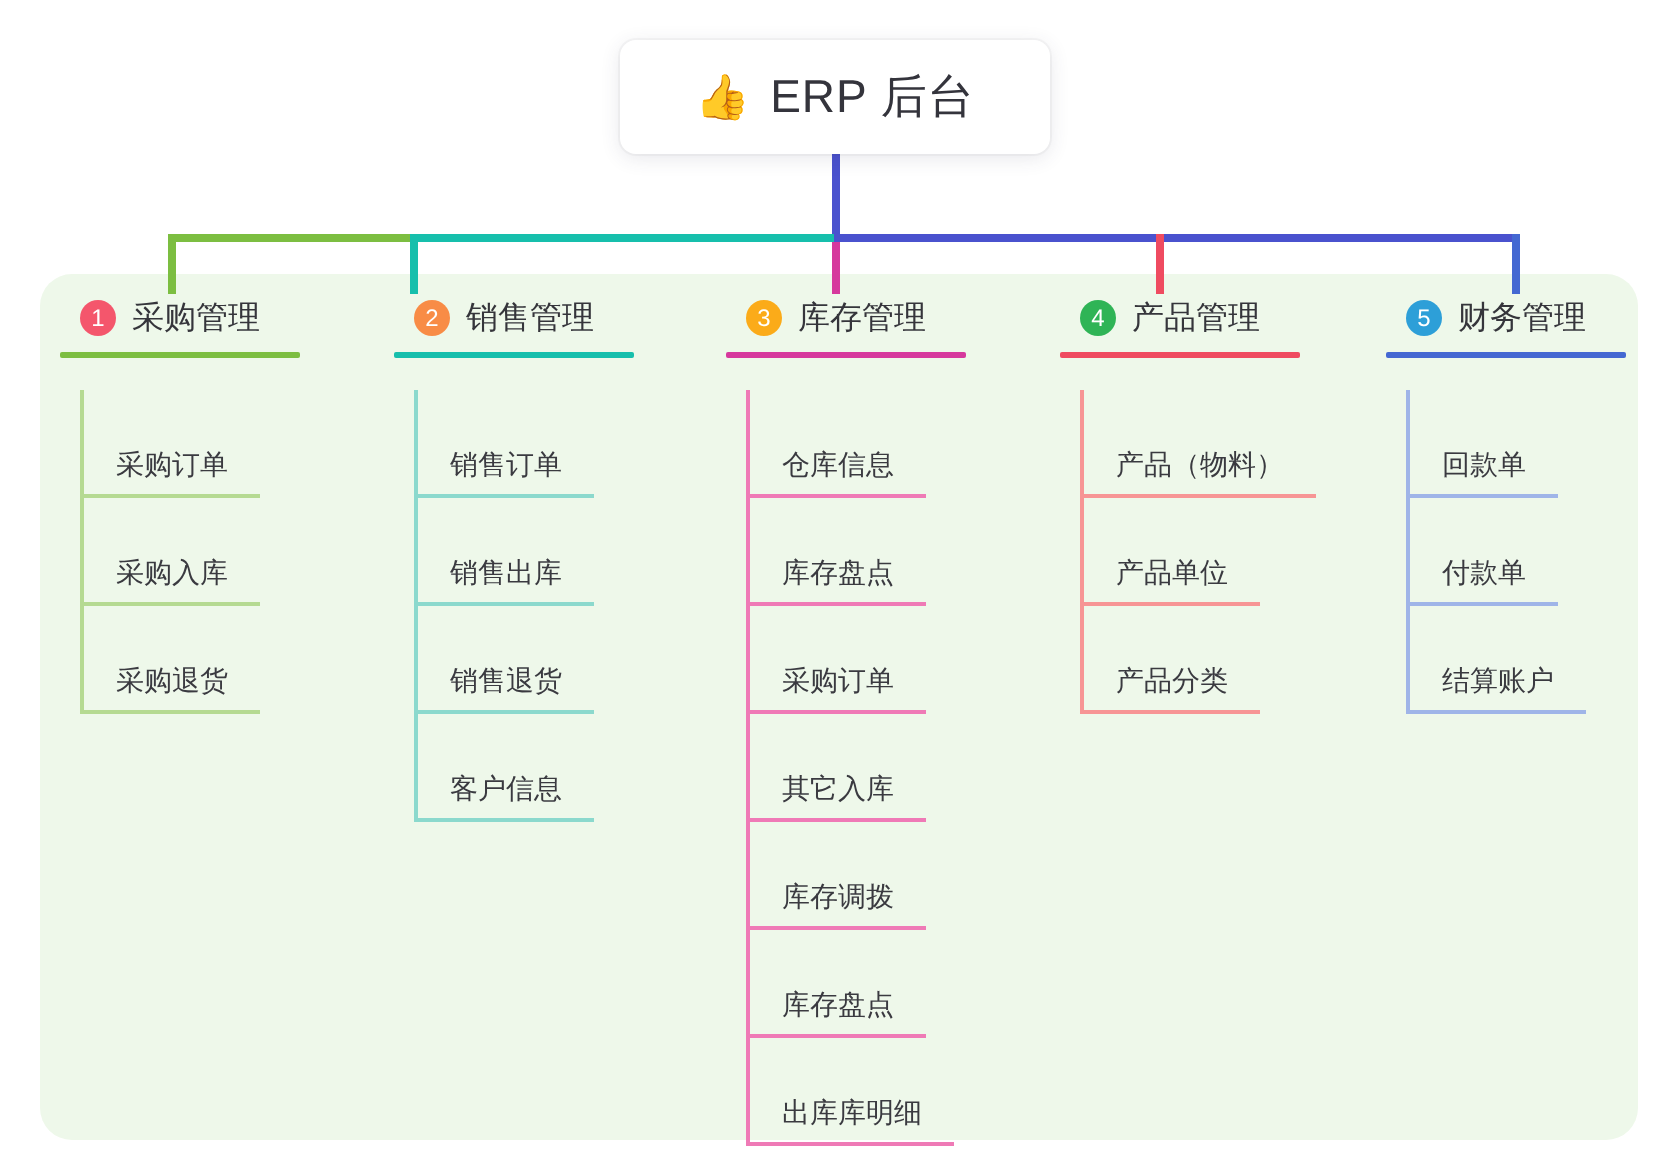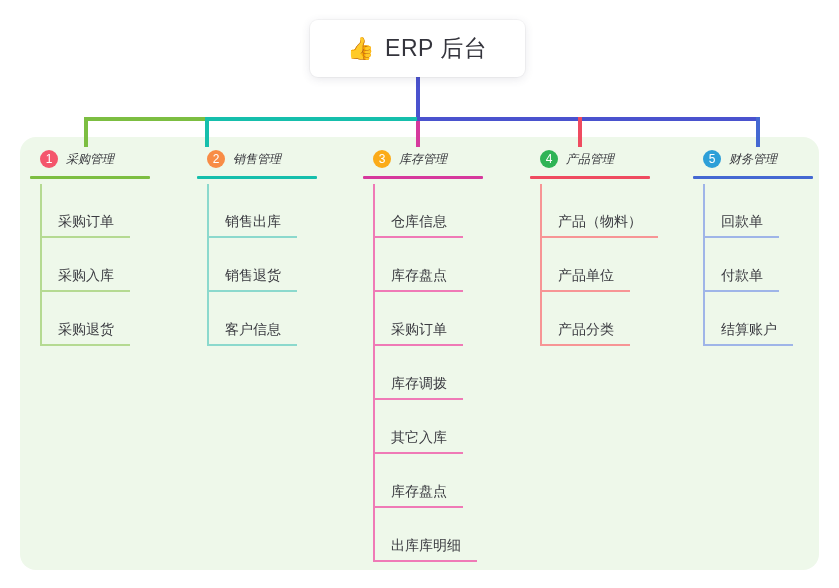--- a/index.html
+++ b/index.html
@@ -44,27 +44,27 @@
   .branch { position: absolute; top: 146px; width: 160px; }
   .branch-title {
     display: flex; align-items: center;
     height: 26px; padding-left: 10px; gap: 8px;
   }
   .badge {
     width: 18px; height: 18px; border-radius: 50%;
     color: #fff; font-size: 12px; line-height: 18px;
     text-align: center; flex: 0 0 18px;
   }
-  .branch-label { font-size: 12px; color: #35353b; white-space: nowrap; font-style: italic; }
+  .branch-label { font-size: 16px; color: #35353b; white-space: nowrap; }
   .title-underline {
     width: 120px; height: 3px; margin-top: 4px;
     background: var(--c); border-radius: 1px;
   }
   ul.children {
-    margin: 5px 0 0 10px; padding: 0;
+    margin: 16px 0 0 10px; padding: 0;
     list-style: none;
     border-left: 2px solid var(--light);
   }
   li.child-item {
     width: max-content;
     padding: 28px 16px 6px 16px;
     font-size: 14px; line-height: 18px;
     color: #3a3a40; white-space: nowrap;
     border-bottom: 2px solid var(--light);
   }
@@ -104,38 +104,39 @@
       </ul>
   </div>
 
   <div class="branch" style="left: 197px; --c: #16bfac; --light: #8bd9cd;">
     <div class="branch-title">
       <span class="badge" style="background: rgb(248, 140, 70);">2</span>
       <span class="branch-label">销售管理</span>
     </div>
     <div class="title-underline"></div>
     <ul class="children">
+        <li class="child-item">销售订单</li>
         <li class="child-item">销售出库</li>
         <li class="child-item">销售退货</li>
         <li class="child-item">客户信息</li>
       </ul>
   </div>
 
   <div class="branch" style="left: 363px; --c: #d6399d; --light: #ef7ab6;">
     <div class="branch-title">
       <span class="badge" style="background: rgb(251, 171, 25);">3</span>
       <span class="branch-label">库存管理</span>
     </div>
     <div class="title-underline"></div>
     <ul class="children">
         <li class="child-item">仓库信息</li>
         <li class="child-item">库存盘点</li>
         <li class="child-item">采购订单</li>
+        <li class="child-item">其它入库</li>
         <li class="child-item">库存调拨</li>
-        <li class="child-item">其它入库</li>
         <li class="child-item">库存盘点</li>
         <li class="child-item">出库库明细</li>
       </ul>
   </div>
 
   <div class="branch" style="left: 530px; --c: #ef4b60; --light: #f79595;">
     <div class="branch-title">
       <span class="badge" style="background: rgb(47, 180, 86);">4</span>
       <span class="branch-label">产品管理</span>
     </div>

